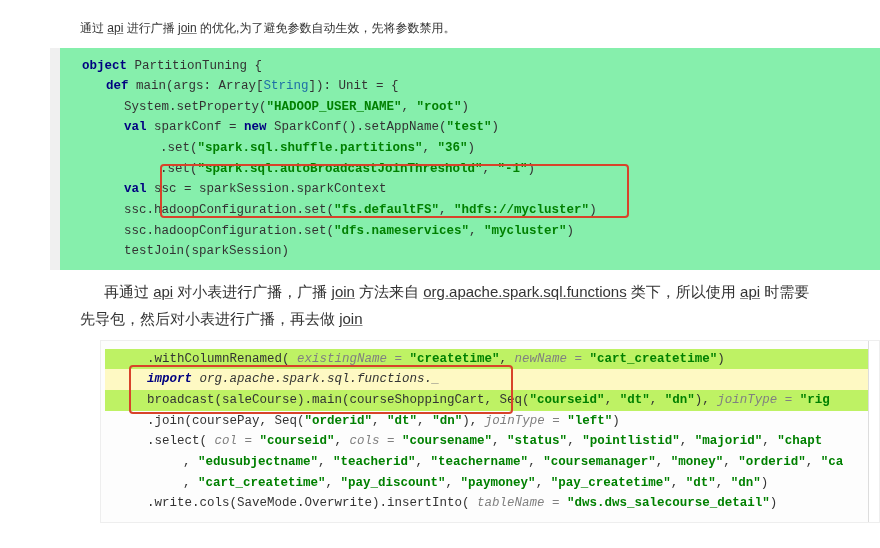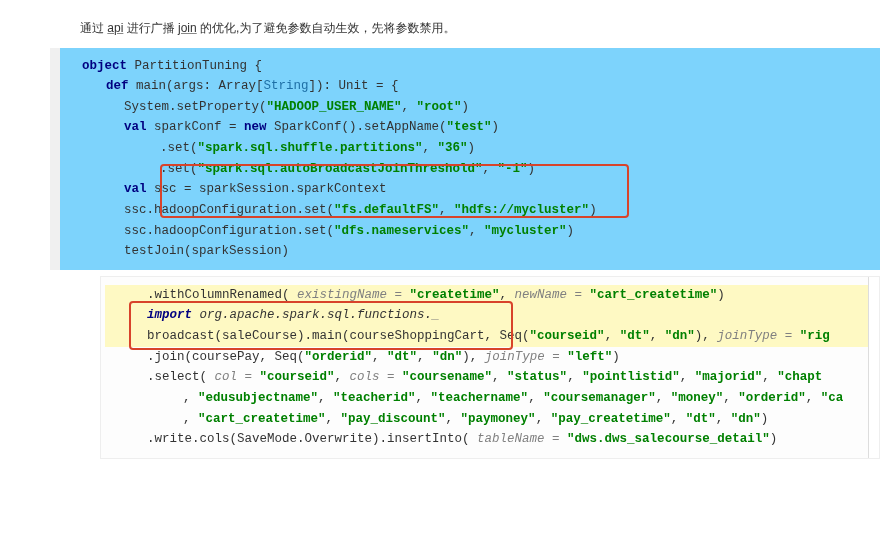--- a/index.html
+++ b/index.html
@@ -25,21 +25,21 @@
       font-size: 15px;
       text-indent: 24px;
     }
     .underline {
       text-decoration: underline;
       text-decoration-color: #888;
     }
     .code-block {
       margin: 6px 0 6px 50px;
       border-left: 10px solid #f0f0f0;
-      background: #7dd3fc;
+      background: #86efac;
       padding: 8px 4px;
       font-family: "Courier New", monospace;
       font-size: 12.5px;
       line-height: 1.65;
       position: relative;
     }
     .code-block2 {
       margin: 6px 0 0 100px;
       background: #fdfdfd;
       padding: 8px 4px;
@@ -63,21 +63,21 @@
     .type { color: #1e6fa6; }
     .italic { color: #333; }
     .param { color: #808080; font-style: italic; }
     .num { color: #808080; }
     .boxed1 {
       position: absolute;
       border: 2px solid #d8432a;
       border-radius: 4px;
       background: transparent;
     }
-    .hl-yellow { background: #fef9c3; }
+    .hl-yellow { background: #bef264; }
     .hl-strong { background: #fef9c3; font-style: italic; }
     .scroll-shadow {
       position: absolute; right: 0; top: 0; bottom: 0; width: 10px;
       background: #fff; border-left: 1px solid #ddd;
     }
   </style>
 </head>
 <body>
 
 <div class="article">
@@ -93,20 +93,23 @@
     <div class="cb-line ind2"><span>System.</span><span class="italic">setProperty</span><span>(</span><span class="str">"HADOOP_USER_NAME"</span><span>, </span><span class="str">"root"</span><span>)</span></div>
     <div class="cb-line ind2"><span class="kw">val</span><span> sparkConf = </span><span class="kw">new</span><span> SparkConf().setAppName(</span><span class="str">"test"</span><span>)</span></div>
     <div class="cb-line ind3"><span>.set(</span><span class="str">"spark.sql.shuffle.partitions"</span><span>, </span><span class="str">"36"</span><span>)</span></div>
     <div class="cb-line ind3"><span>.set(</span><span class="str">"spark.sql.autoBroadcastJoinThreshold"</span><span>, </span><span class="str">"-1"</span><span>)</span></div>
     <div class="cb-line ind2"><span class="kw">val</span><span> ssc = sparkSession.sparkContext</span></div>
     <div class="cb-line ind2"><span>ssc.hadoopConfiguration.set(</span><span class="str">"fs.defaultFS"</span><span>, </span><span class="str">"hdfs://mycluster"</span><span>)</span></div>
     <div class="cb-line ind2"><span>ssc.hadoopConfiguration.set(</span><span class="str">"dfs.nameservices"</span><span>, </span><span class="str">"mycluster"</span><span>)</span></div>
     <div class="cb-line ind2"><span class="italic">testJoin</span><span>(sparkSession)</span></div>
   </div>
 
+  <p class="para2">
+    <span>再通过 </span><span class="underline">api</span><span> 对小表进行广播，广播 </span><span class="underline">join</span><span> 方法来自 </span><span class="underline">org.apache.spark.sql.functions</span><span> 类下，所以使用 </span><span class="underline">api</span><span> 时需要先导包，然后对小表进行广播，再去做 </span><span class="underline">join</span>
+  </p>
 
   <div class="code-block2">
     <div class="scroll-shadow"></div>
     <div class="boxed1" style="left:28px; top:24px; width:380px; height:45px;"></div>
     <div class="cb-line ind1 hl-yellow"><span>.withColumnRenamed(</span><span class="param"> existingName = </span><span class="str">"createtime"</span><span>,  </span><span class="param">newName = </span><span class="str">"cart_createtime"</span><span>)</span></div>
     <div class="cb-line ind1 hl-strong"><span class="kw">import</span><span> org.apache.spark.sql.functions.</span><span class="num">_</span></div>
     <div class="cb-line ind1 hl-yellow"><span class="italic">broadcast</span><span>(saleCourse)</span><span>.main(courseShoppingCart, </span><span class="italic">Seq</span><span>(</span><span class="str">"courseid"</span><span>, </span><span class="str">"dt"</span><span>, </span><span class="str">"dn"</span><span>),  </span><span class="param">joinType = </span><span class="str">"rig</span></div>
     <div class="cb-line ind1"><span>.join(coursePay, </span><span class="italic">Seq</span><span>(</span><span class="str">"orderid"</span><span>, </span><span class="str">"dt"</span><span>, </span><span class="str">"dn"</span><span>),  </span><span class="param">joinType = </span><span class="str">"left"</span><span>)</span></div>
     <div class="cb-line ind1"><span>.select(</span><span class="param"> col = </span><span class="str">"courseid"</span><span>,  </span><span class="param">cols = </span><span class="str">"coursename"</span><span>, </span><span class="str">"status"</span><span>, </span><span class="str">"pointlistid"</span><span>, </span><span class="str">"majorid"</span><span>, </span><span class="str">"chapt</span></div>
     <div class="cb-line ind35"><span>, </span><span class="str">"edusubjectname"</span><span>, </span><span class="str">"teacherid"</span><span>, </span><span class="str">"teachername"</span><span>, </span><span class="str">"coursemanager"</span><span>, </span><span class="str">"money"</span><span>, </span><span class="str">"orderid"</span><span>, </span><span class="str">"ca</span></div>

